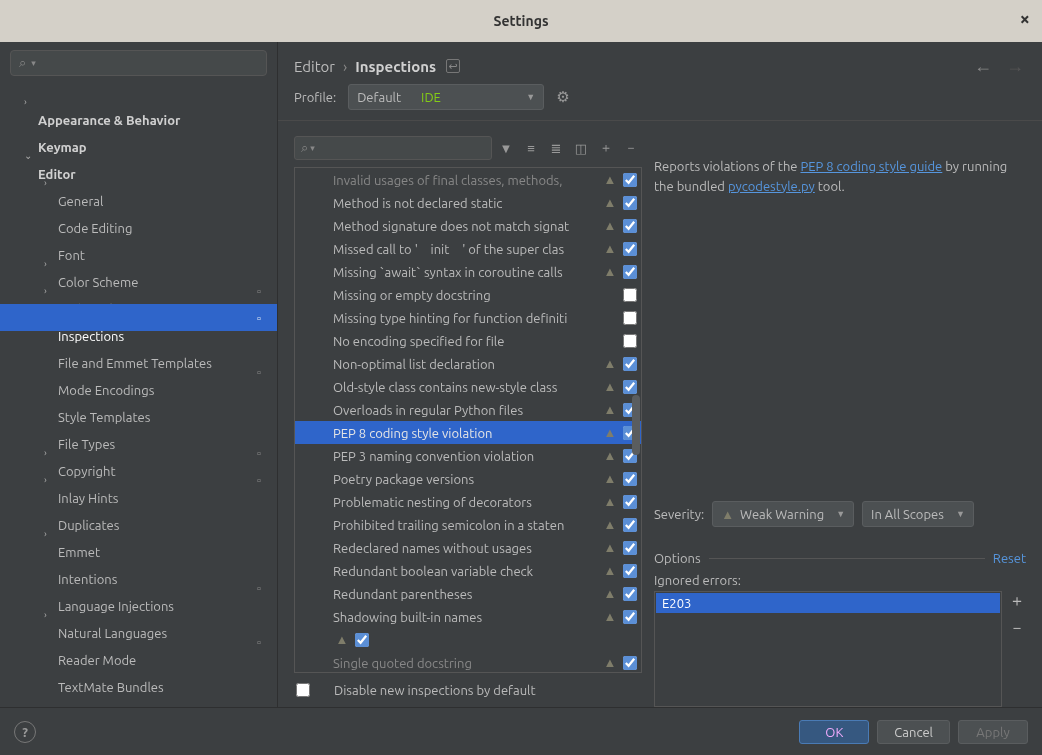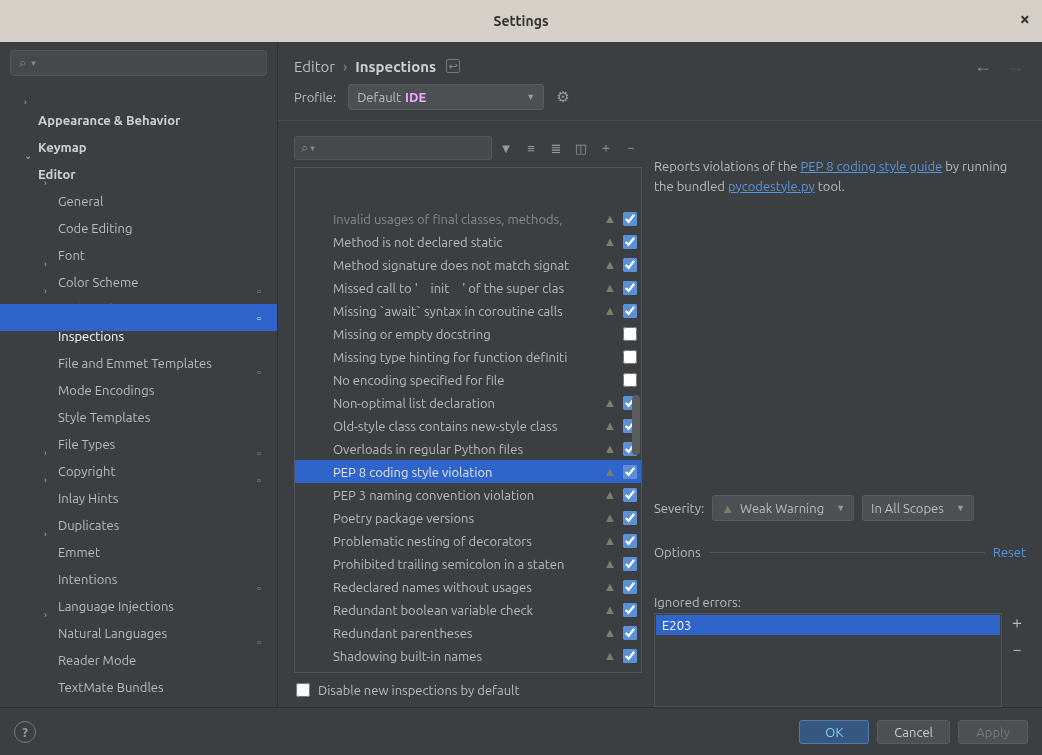--- a/index.html
+++ b/index.html
@@ -129,21 +129,21 @@
   border: 1px solid #5a5d5f;
   border-radius: 3px;
   height: 26px;
   width: 196px;
   display: flex;
   align-items: center;
   padding: 0 8px;
   color: #bbb;
   position: relative;
 }
-.profile-select .ide { color: #f0abfc; margin-left:4px;font-weight:bold;}
+.profile-select .ide { color: #84cc16; margin-left:20px;}
 .profile-select .dd { position:absolute; right:8px; font-size:9px; color:#999;}
 .gear { color:#999; font-size:15px;}
 .insp-body {
   flex: 1;
   display: flex;
   padding: 0 16px;
   gap: 12px;
   min-height: 0;
   border-top: 1px solid #4a4a4a;
   padding-top: 12px;
@@ -167,21 +167,20 @@
 .insp-list-wrap {
   flex: 1;
   border: 1px solid #555;
   margin-top: 4px;
   overflow: hidden;
   position: relative;
 }
 .insp-list {
   height: 100%;
   overflow-y: auto;
-  margin-top: 39px;
 }
 .insp-row {
   display: flex;
   align-items: center;
   height: 23px;
   padding-left: 38px;
   position: relative;
   color: #bbb;
 }
 .insp-row.cut { color:#888; }
@@ -191,21 +190,21 @@
 .insp-row.selected { background:#2f65ca; color:#fff;}
 .insp-row.selected .txt{color:#e5e5e5;}
 input[type=checkbox]{ accent-color:#5b8fd6; width:14px;height:14px;}
 .insp-scroll-ind {
   position:absolute; right:0; top:0; width:10px; height:100%;
   background:transparent;
 }
 .insp-scroll-thumb{
   position:absolute; right:1px; width:8px; background:#5a5d5f; border-radius:4px;
 }
-.disable-new { display:flex; align-items:center; gap:8px; padding:10px 2px;}
+.disable-new { display:flex; align-items:center; gap:24px; padding:10px 2px;}
 .insp-right {
   flex: 1;
   display: flex;
   flex-direction: column;
   min-height: 0;
 }
 .desc { color:#bbb; line-height:1.5; padding-top:24px;}
 .desc a { color:#5696de; text-decoration: underline;}
 .spacer { flex:1;}
 .severity-row { display:flex; align-items:center; gap:8px; margin-top:10px;}
@@ -216,24 +215,24 @@
 .combo .dd{font-size:9px;color:#999; margin-left:6px;}
 .combo .wicon{color:#7f7d6a;}
 .options-hdr {
   display:flex; align-items:center; margin-top:24px; color:#bbb;
 }
 .options-hdr .line { flex:1; height:1px; background:#555; margin:0 8px;}
 .options-hdr .reset { color:#5696de; cursor:pointer;}
 .options-box {
   margin-top:8px; color:#bbb;
 }
-.opt-label { margin-bottom:4px; display:block;margin-top:28px;}
+.opt-label { margin-bottom:4px; display:block;}
 .ignored-row { display:flex; gap:6px; align-items:flex-start;}
 .ignored-list {
-  flex:1; border:1px solid #555; height:94px; background:#3c3f41;
+  flex:1; border:1px solid #555; height:116px; background:#3c3f41;
 }
 .ignored-item {
   background:#2f65ca; color:#fff; padding:3px 6px; margin:1px;
 }
 .ignored-btns { display:flex; flex-direction:column; gap:6px; color:#bbb; font-size:16px;}
 .ignored-btns div{width:18px;text-align:center;cursor:pointer;}
 .footer {
   height: 48px;
   border-top: 1px solid #2e2f30;
   display:flex;
@@ -242,21 +241,21 @@
   gap:8px;
 }
 .help-circ {
   width:22px;height:22px;border-radius:50%;border:1px solid #777;
   display:flex;align-items:center;justify-content:center;color:#999;font-weight:bold;
 }
 .btn {
   min-width:70px; padding:4px 16px; border:1px solid #5a5d5f;
   border-radius:3px; background:#4c5052; color:#ccc; text-align:center; cursor:pointer;
 }
-.btn.primary { background:#365880; border-color:#4a7bb5; color:#7dd3fc;}
+.btn.primary { background:#365880; border-color:#4a7bb5; color:#f0abfc;}
 .btn.disabled { color:#777;}
 .footer .spacer{flex:1;}
 
 ::-webkit-scrollbar{width:0px;}
 </style>
 </head>
 <body>
 
 <div class="titlebar">
   <span>Settings</span>

